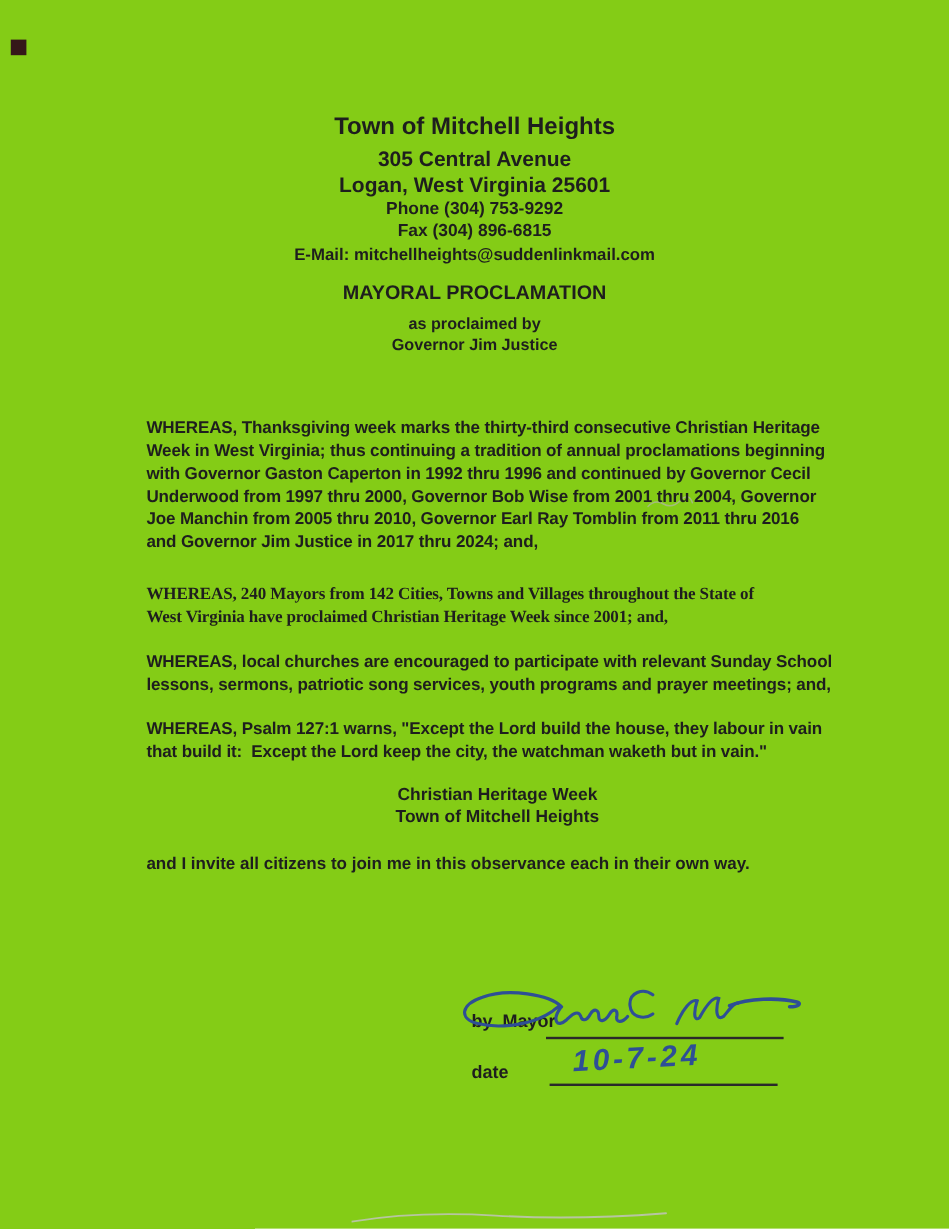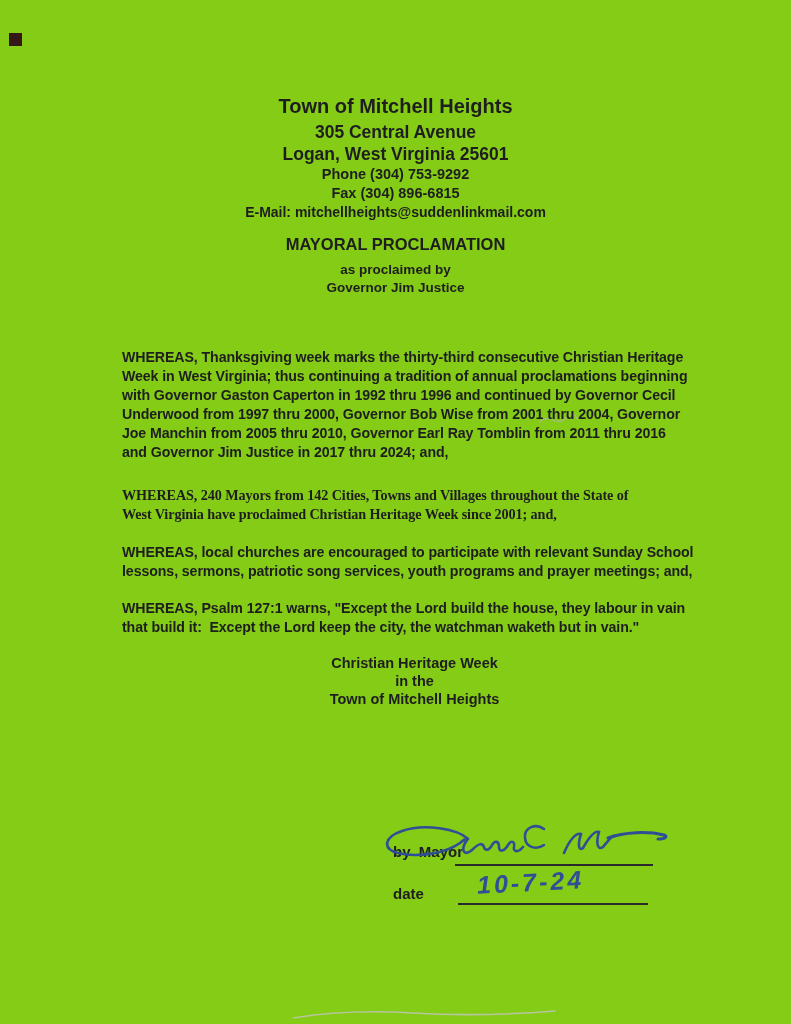--- a/index.html
+++ b/index.html
@@ -106,24 +106,24 @@
         <div>WHEREAS, local churches are encouraged to participate with relevant Sunday School</div>
         <div>lessons, sermons, patriotic song services, youth programs and prayer meetings; and,</div>
       </div>
     <div class="para p4">
         <div>WHEREAS, Psalm 127:1 warns, "Except the Lord build the house, they labour in vain</div>
         <div>that build it:  Except the Lord keep the city, the watchman waketh but in vain."</div>
       </div>
 
     <div class="declaration">
         <div>Christian Heritage Week</div>
-        <div>in the</div>
         <div>Town of Mitchell Heights</div>
       </div>
 
+    <div class="closing">and I invite all citizens to join me in this observance each in their own way.</div>
   </div>
 
   <div class="by-label">by  Mayor</div>
   <div class="sig-line"></div>
 
   <svg class="sig-svg" width="300" height="52" viewBox="0 0 300 52">
     <path d="M 96 22 C 86 12, 52 6, 30 14 C 12 20, 10 32, 26 36 C 46 41, 74 36, 88 26 C 93 22, 97 19, 95 23 C 88 33, 92 40, 100 33 C 106 27, 110 25, 112 30 C 113 34, 117 34, 120 28 C 123 23, 127 24, 127 30 C 127 35, 132 35, 136 28 C 139 23, 143 24, 142 30 C 141 35, 146 36, 151 30" fill="none" stroke="#2e4f96" stroke-width="2.6" stroke-linecap="round"></path>
     <path d="M 172 12 C 164 6, 152 10, 153 21 C 154 31, 165 33, 172 28" fill="none" stroke="#2e4f96" stroke-width="2.6" stroke-linecap="round"></path>
     <path d="M 192 36 C 197 24, 204 15, 209 17 C 206 26, 206 35, 211 31 C 216 22, 222 13, 227 15 C 224 25, 225 34, 231 30 C 236 24, 240 18, 243 19" fill="none" stroke="#2e4f96" stroke-width="2.6" stroke-linecap="round"></path>
     <path d="M 236 21 C 252 15, 276 14, 292 18 C 296 19, 294 22, 286 22" fill="none" stroke="#2e4f96" stroke-width="3" stroke-linecap="round"></path>

